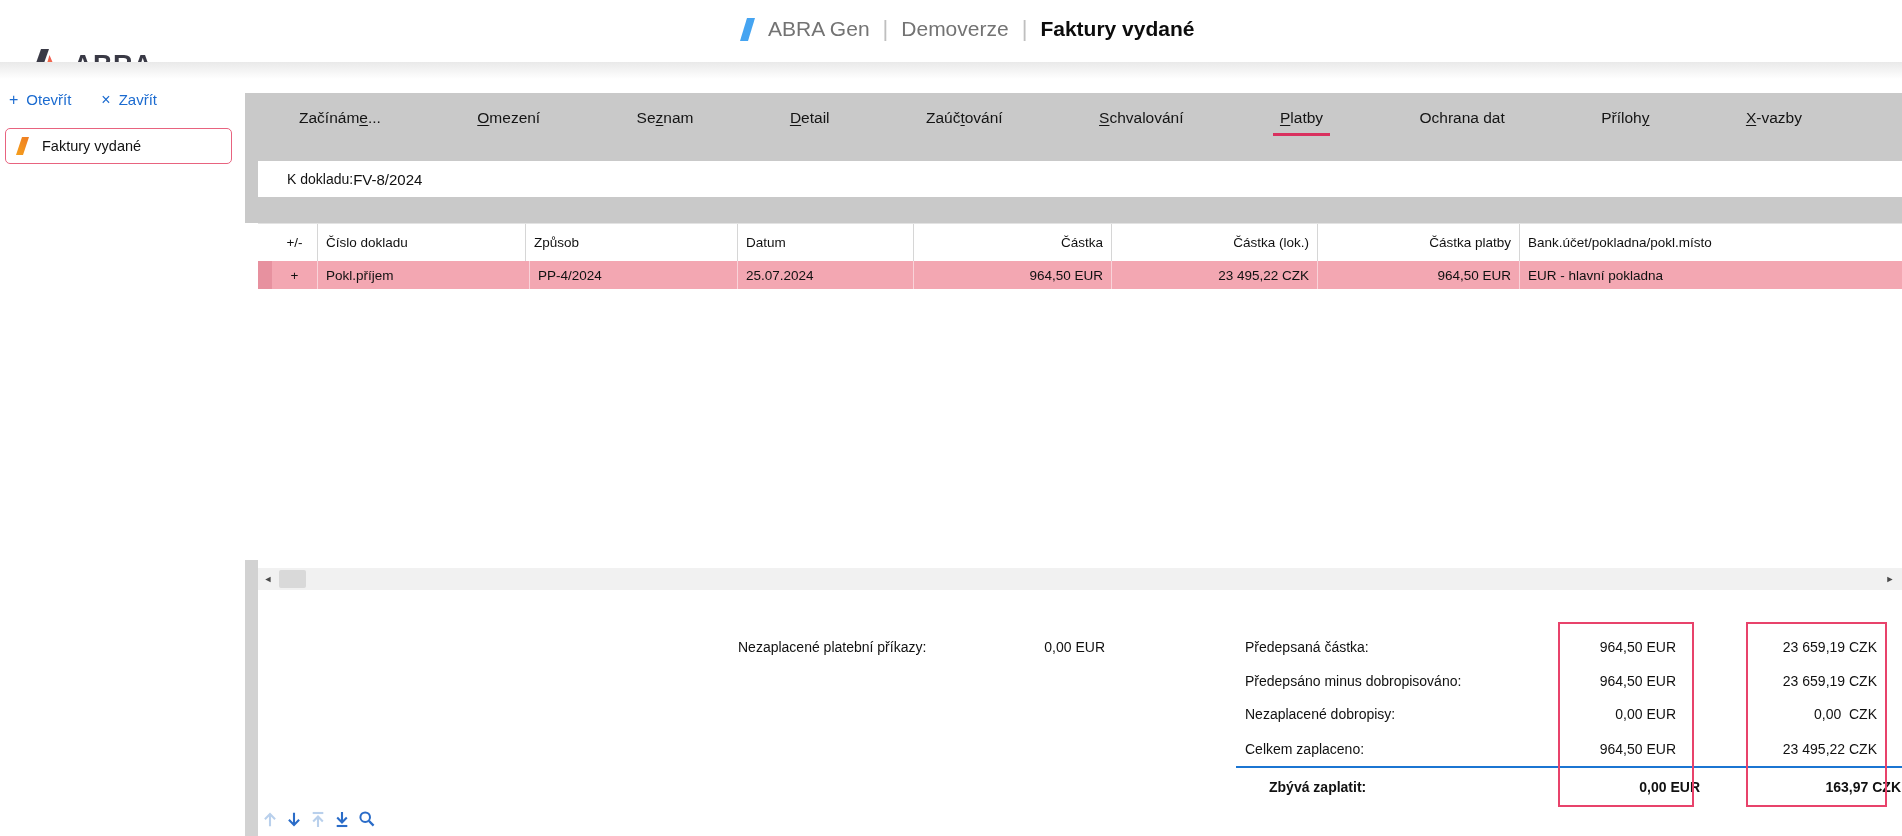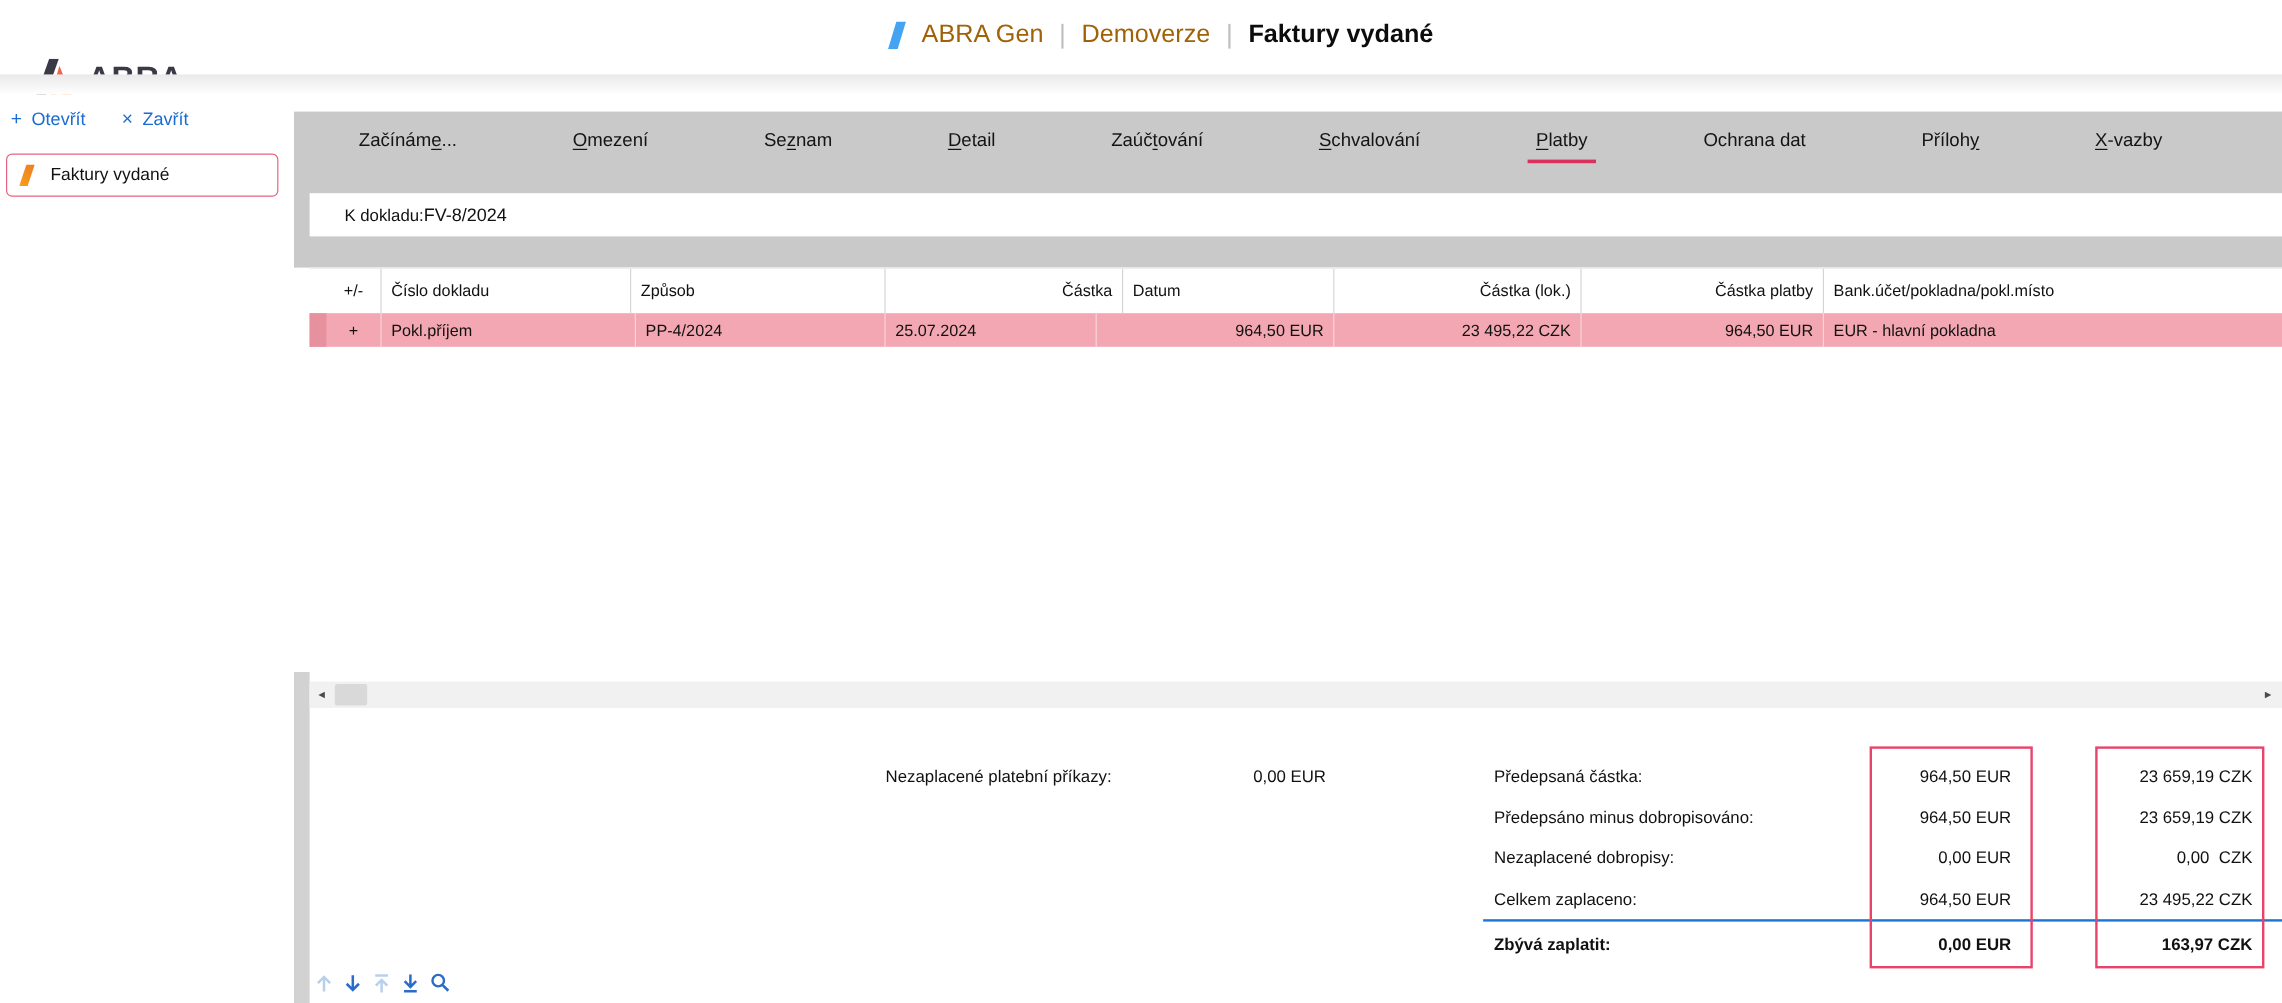--- a/index.html
+++ b/index.html
@@ -6,21 +6,21 @@
   body { background:#777; }
   .screen {
     position:relative; width:1902px; height:836px; background:#fff;
     font-family:"Liberation Sans", sans-serif; color:#111; overflow:hidden;
   }
   
   .app-header { position:absolute; top:0; left:0; width:100%; height:62px; background:#fff; }
   .logo { position:absolute; left:30px; top:13px; display:flex; align-items:flex-end; gap:7px;margin-top:36px; }
   .logo-text { font-size:27px; font-weight:bold; color:#3a3a46; letter-spacing:.5px; line-height:30px; }
   .title-row { position:absolute; left:740px; top:16px; display:flex; align-items:center; gap:13px; font-size:21px; white-space:nowrap; }
-  .title-app, .title-edition { color:#a16207; }
+  .title-app, .title-edition { color:#737373; }
   .title-sep { color:#bfbfbf; font-size:22px; }
   .title-page { color:#0c0c0c; font-weight:600; }
   .header-shadow { position:absolute; top:62px; left:0; width:100%; height:17px; background:linear-gradient(#e9e9e9,#ffffff); }
 
   
   .sidebar { position:absolute; top:79px; left:0; width:245px; bottom:0; background:#fff; }
   .sidebar-actions { position:absolute; top:12px; left:9px; display:flex; gap:30px; font-size:15px; }
   .link-btn { color:#1b6bd0; display:flex; align-items:center; gap:8px; cursor:pointer; }
   .glyph { font-size:16px; line-height:1; }
   .sidebar-item {
@@ -69,21 +69,21 @@
   
   .gray-sliver { position:absolute; left:245px; top:560px; width:13px; bottom:0; background:#d2d2d2; }
   .hscroll { position:absolute; left:258px; right:0; top:568px; height:22px; background:#f1f1f1; }
   .hs-btn { position:absolute; top:0; height:22px; width:20px; display:flex; align-items:center; justify-content:center; color:#4a4a4a; font-size:9px; cursor:pointer; }
   .hs-btn.left { left:0; } .hs-btn.right { right:2px; }
   .hs-thumb { position:absolute; left:21px; top:2px; width:27px; height:18px; background:#d9d9d9; border-radius:2px; cursor:pointer; }
 
   
   .sum-label { position:absolute; font-size:14px; white-space:nowrap; }
   .sum-val { position:absolute; font-size:14px; text-align:right; white-space:nowrap; }
-  .bold { font-weight:bold; }
+  .bold { font-weight:bold;margin-left:24px; }
   .redbox { position:absolute; border:2px solid #e8436b; }
   .blueline { position:absolute; left:1236px; top:766px; width:666px; height:2px; background:#1b75d2; }
 
   
   .nav-icons { position:absolute; left:262px; top:810px; display:flex; gap:8px; align-items:center; }
   .nav-icons svg { display:block; cursor:pointer; }
 </style>
 </head>
 <body>
 
@@ -159,22 +159,22 @@
     <span>K dokladu:</span>
     <span class="kband-value">FV-8/2024</span>
   </div>
 
   <div class="grid">
     <div class="grid-header">
       <div class="gh-cell ind"></div>
       <div class="gh-cell w-pm ctr">+/-</div>
       <div class="gh-cell w-cislo">Číslo dokladu</div>
       <div class="gh-cell w-zpusob">Způsob</div>
+      <div class="gh-cell w-datum">Datum</div>
       <div class="gh-cell w-castka num">Částka</div>
-      <div class="gh-cell w-datum">Datum</div>
       <div class="gh-cell w-lok num">Částka (lok.)</div>
       <div class="gh-cell w-platby num">Částka platby</div>
       <div class="gh-cell w-bank">Bank.účet/pokladna/pokl.místo</div>
     </div>
     <div class="grid-row">
       <div class="cell ind"></div>
       <div class="cell w-pm ctr">+</div>
       <div class="cell w-zpusob">Pokl.příjem</div>
       <div class="cell w-cislo">PP-4/2024</div>
       <div class="cell w-datum">25.07.2024</div>

